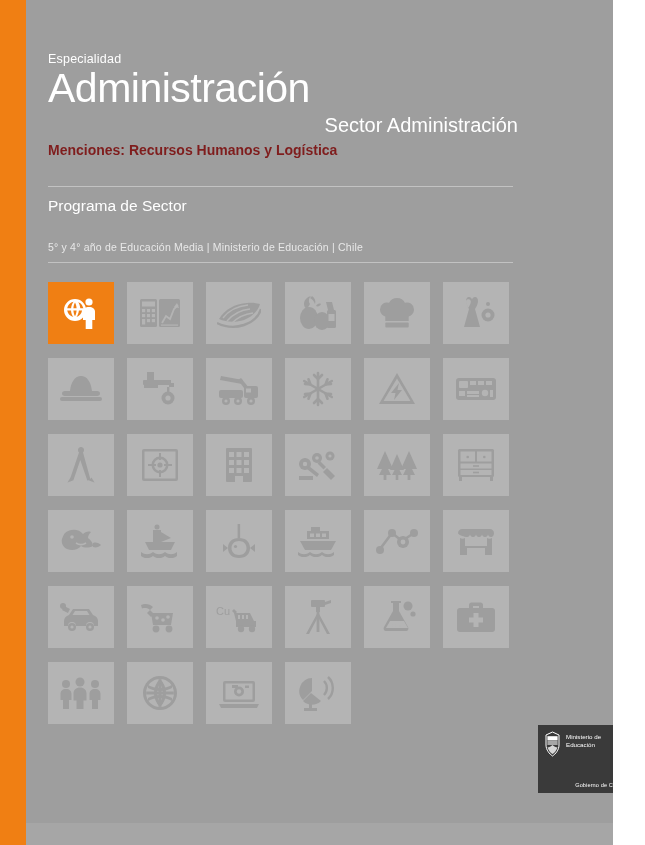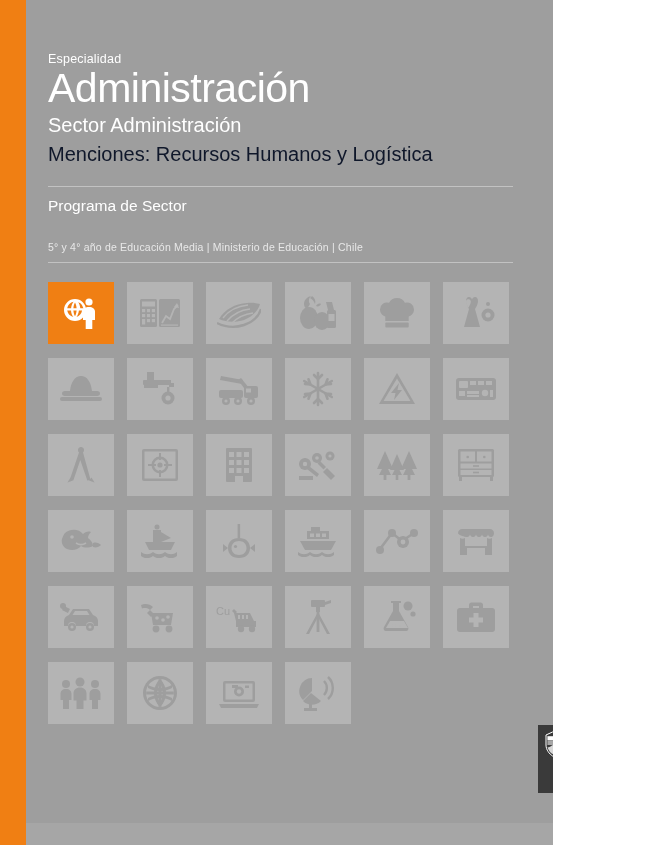--- a/index.html
+++ b/index.html
@@ -8,21 +8,21 @@
     background: #ffffff;
   }
   body {
     width: 645px;
     height: 845px;
     overflow: hidden;
     font-family: "Liberation Sans", sans-serif;
   }
   .page {
     position: relative;
-    width: 553px;
+    width: 613px;
     height: 845px;
     background: #9e9e9e;
     overflow: hidden;
   }
   .orange-bar {
     position: absolute;
     left: 0;
     top: 0;
     width: 26px;
     height: 845px;
@@ -66,27 +66,28 @@
     margin: 0 0 4px 0;
     letter-spacing: -0.5px;
     color: #ffffff;
   }
   .subtitle1 {
     font-size: 20px;
     line-height: 1.2;
     margin: 0;
     color: #ffffff;
     font-weight: normal;
+    text-align: right;
   }
   .subtitle2 {
-    font-size: 20px;
+    font-size: 14px;
     line-height: 1.3;
     margin: 4px 0 0 0;
-    color: #0f172a;
-    font-weight: normal;
+    color: #7f1d1d;
+    font-weight: bold;
   }
   .rule {
     position: absolute;
     background: #c2c2c2;
     height: 1px;
   }
   .rule1 { left: 22px; top: 186px; width: 465px; }
   .rule2 { left: 22px; top: 262px; width: 465px; }
 
   .program {

